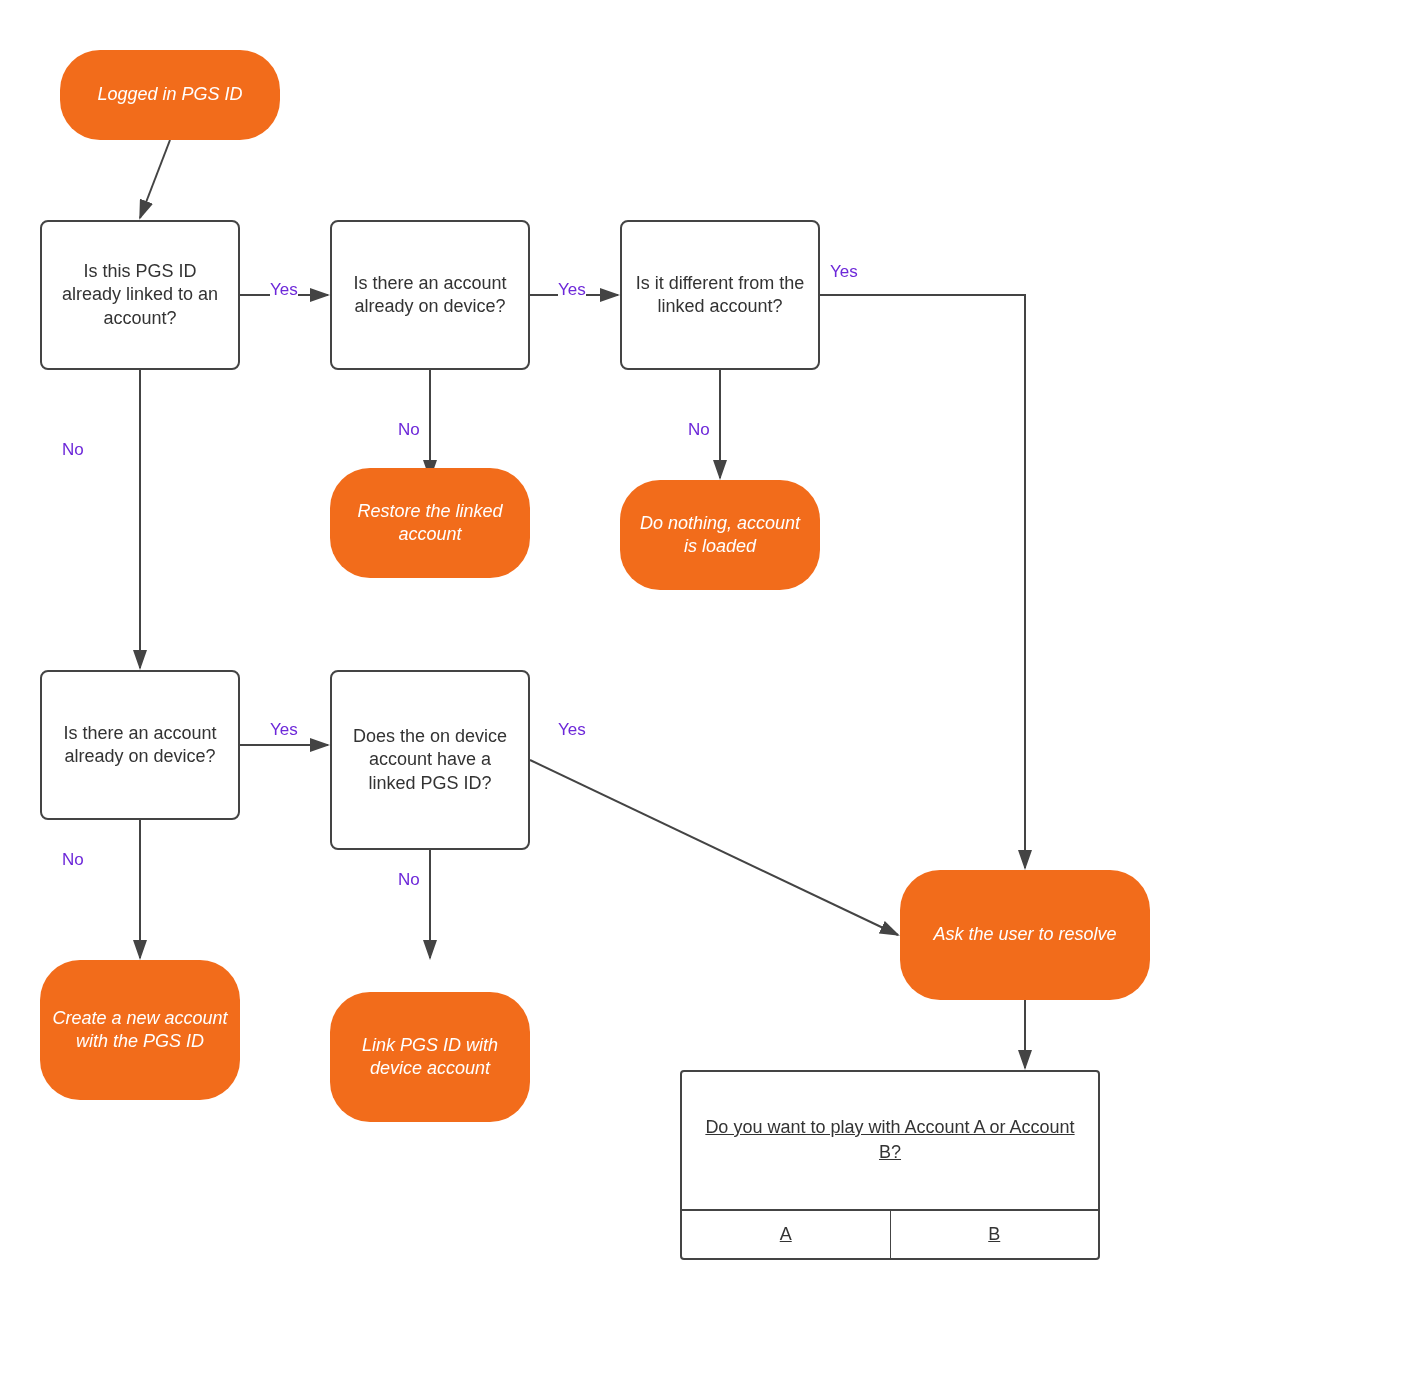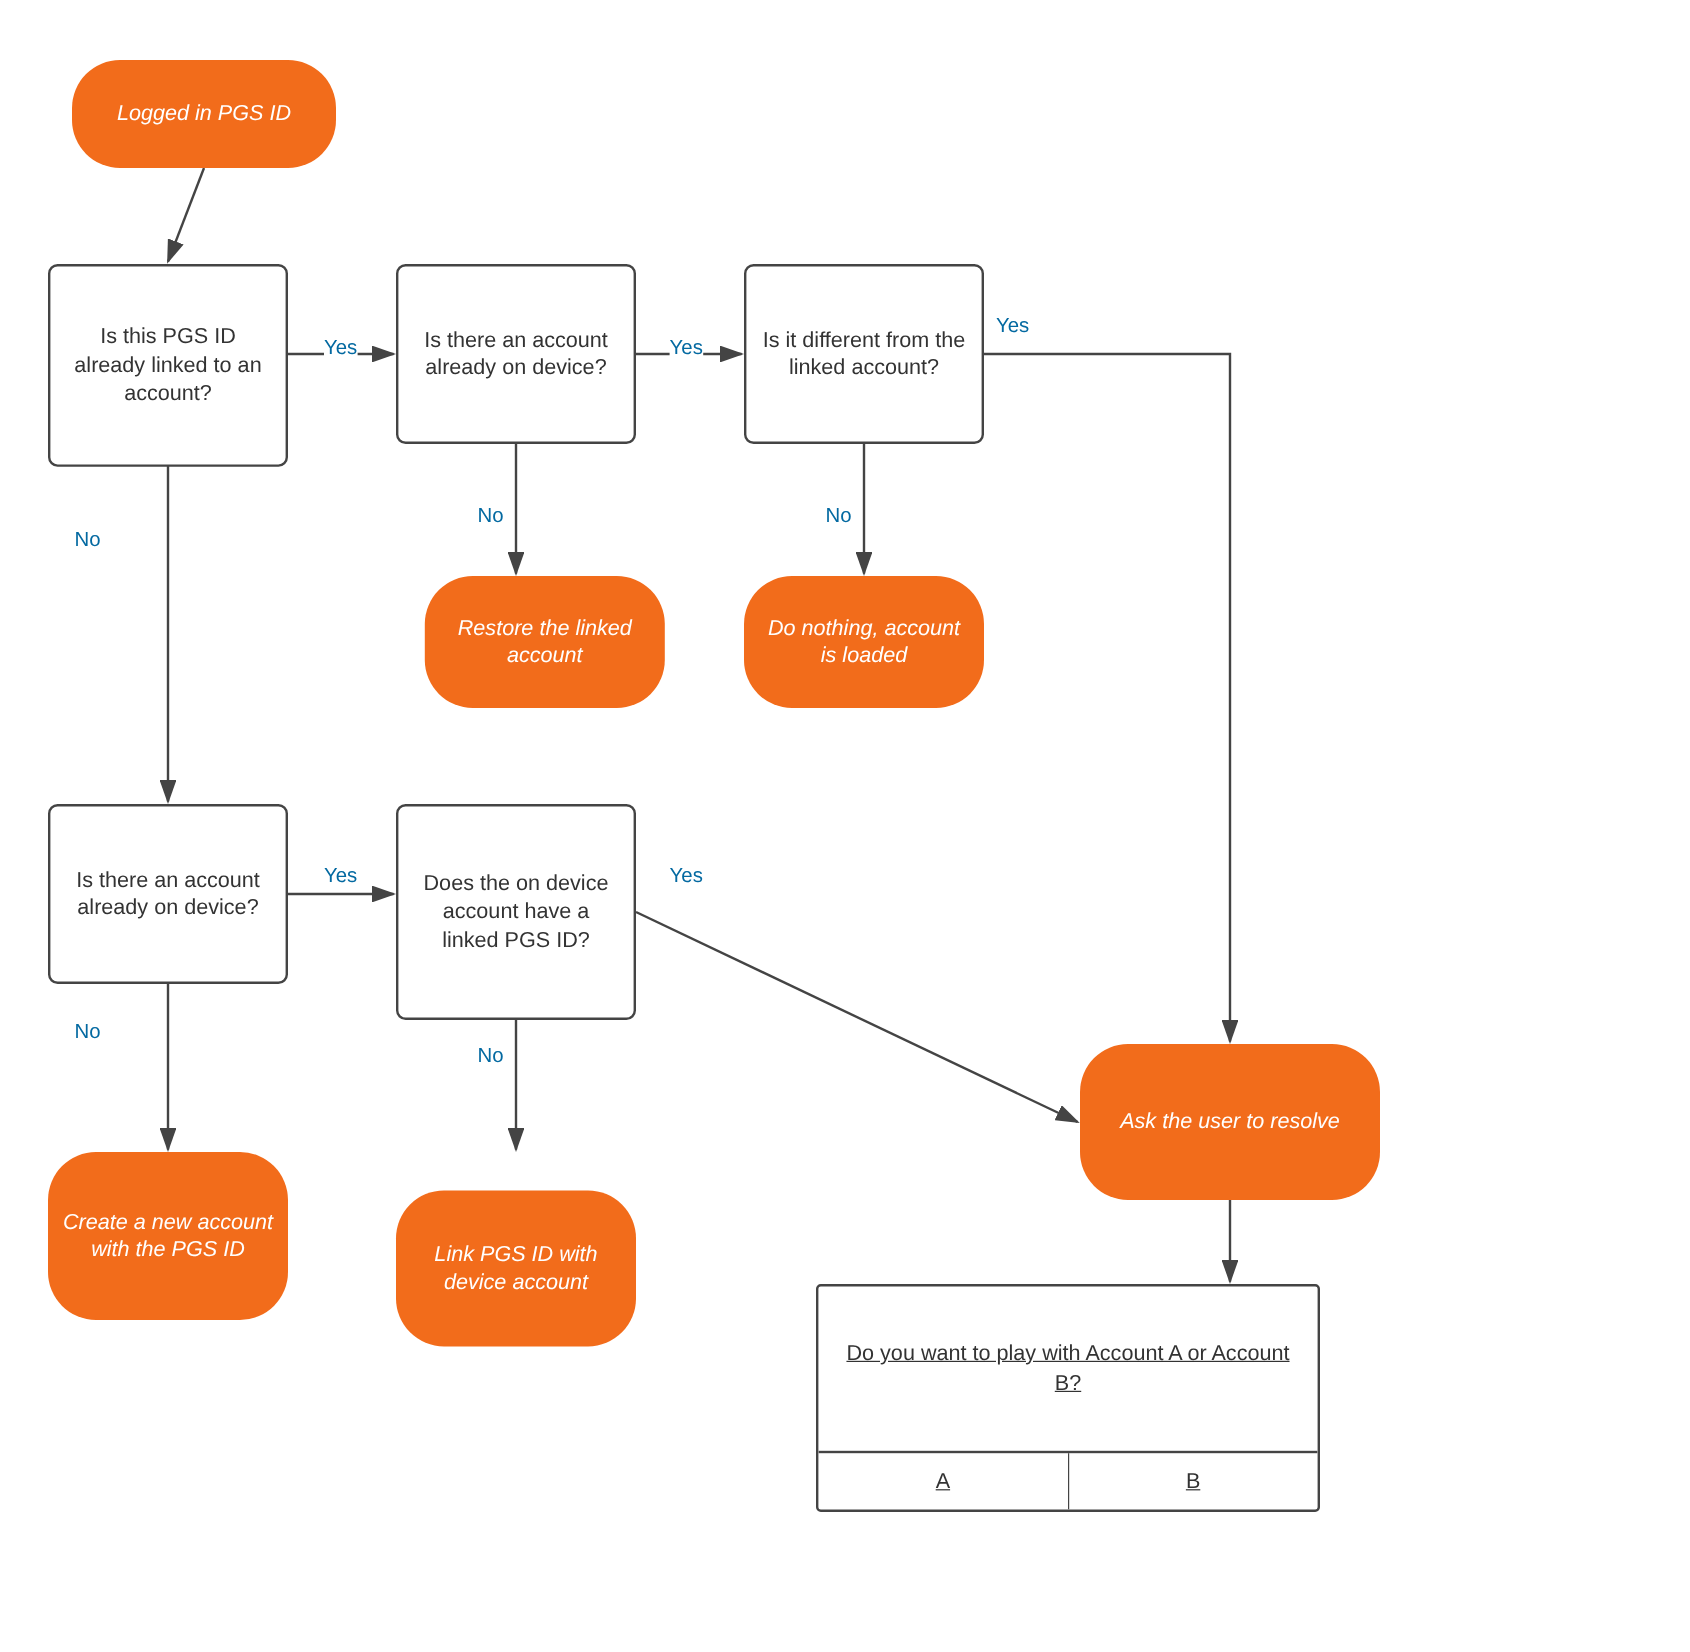--- a/index.html
+++ b/index.html
@@ -83,21 +83,21 @@
     }
 
     .dialog-btn:first-child {
       border-right: 1px solid #444;
     }
 
     
     .arrow-label {
       position: absolute;
       font-size: 17px;
-      color: #0369a1;
+      color: #6d28d9;
       background: #fff;
     }
 
     svg.arrows {
       position: absolute;
       top: 0; left: 0;
       width: 1408px;
       height: 1377px;
       pointer-events: none;
     }
@@ -160,33 +160,33 @@
   <span class="arrow-label" style="left:62px; top:440px;">No</span>
   <span class="arrow-label" style="left:398px; top:420px;">No</span>
   <span class="arrow-label" style="left:688px; top:420px;">No</span>
   <span class="arrow-label" style="left:62px; top:850px;">No</span>
   <span class="arrow-label" style="left:398px; top:870px;">No</span>
 
   <div class="node node-rounded-rect" style="left:60px; top:50px; width:220px; height:90px;">
     <span>Logged in PGS ID</span>
   </div>
 
-  <div class="node node-square" style="left:40px; top:220px; width:200px; height:169px; padding:12px;">
+  <div class="node node-square" style="left:40px; top:220px; width:200px; height:150px; padding:12px;">
     <span>Is this PGS ID already linked to an account?</span>
   </div>
 
   <div class="node node-square" style="left:330px; top:220px; width:200px; height:150px; padding:12px;">
     <span>Is there an account already on device?</span>
   </div>
 
   <div class="node node-square" style="left:620px; top:220px; width:200px; height:150px; padding:12px;">
     <span>Is it different from the linked account?</span>
   </div>
 
-  <div class="node node-rounded-rect" style="left:330px; top:480px; width:200px; height:110px; padding:12px;margin-left:24px;">
+  <div class="node node-rounded-rect" style="left:330px; top:468px; width:200px; height:110px; padding:12px;">
     <span>Restore the linked account</span>
   </div>
 
   <div class="node node-rounded-rect" style="left:620px; top:480px; width:200px; height:110px; padding:12px;">
     <span>Do nothing, account is loaded</span>
   </div>
 
   <div class="node node-square" style="left:40px; top:670px; width:200px; height:150px; padding:12px;">
     <span>Is there an account already on device?</span>
   </div>

